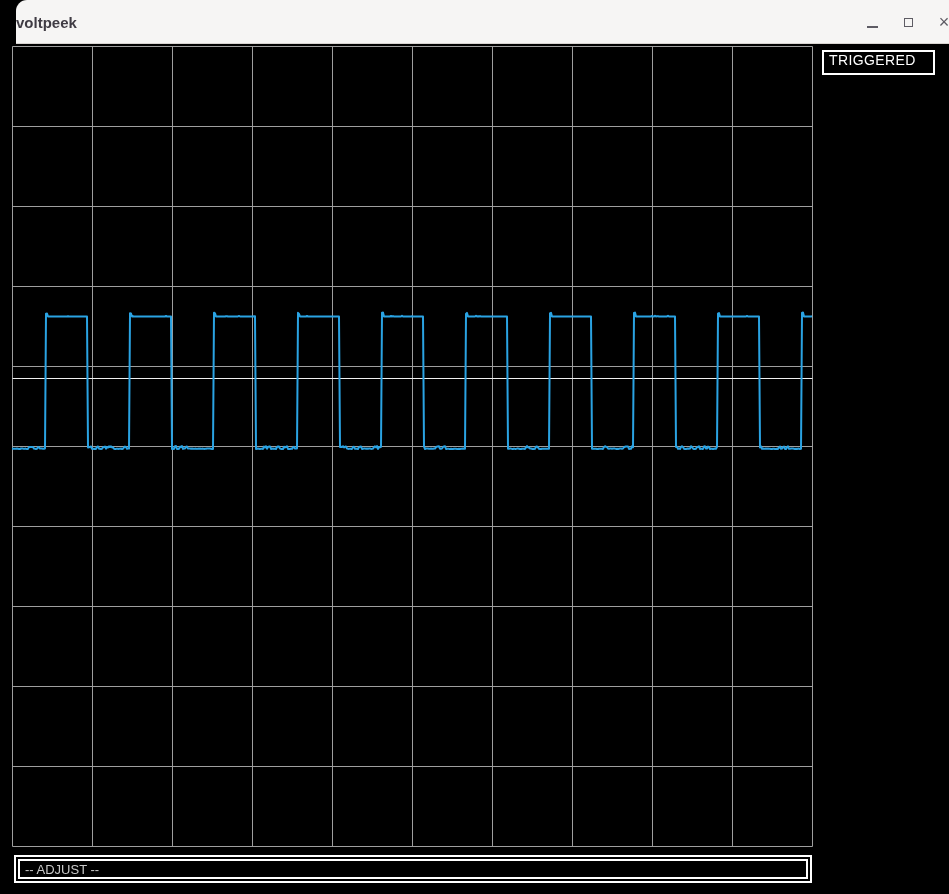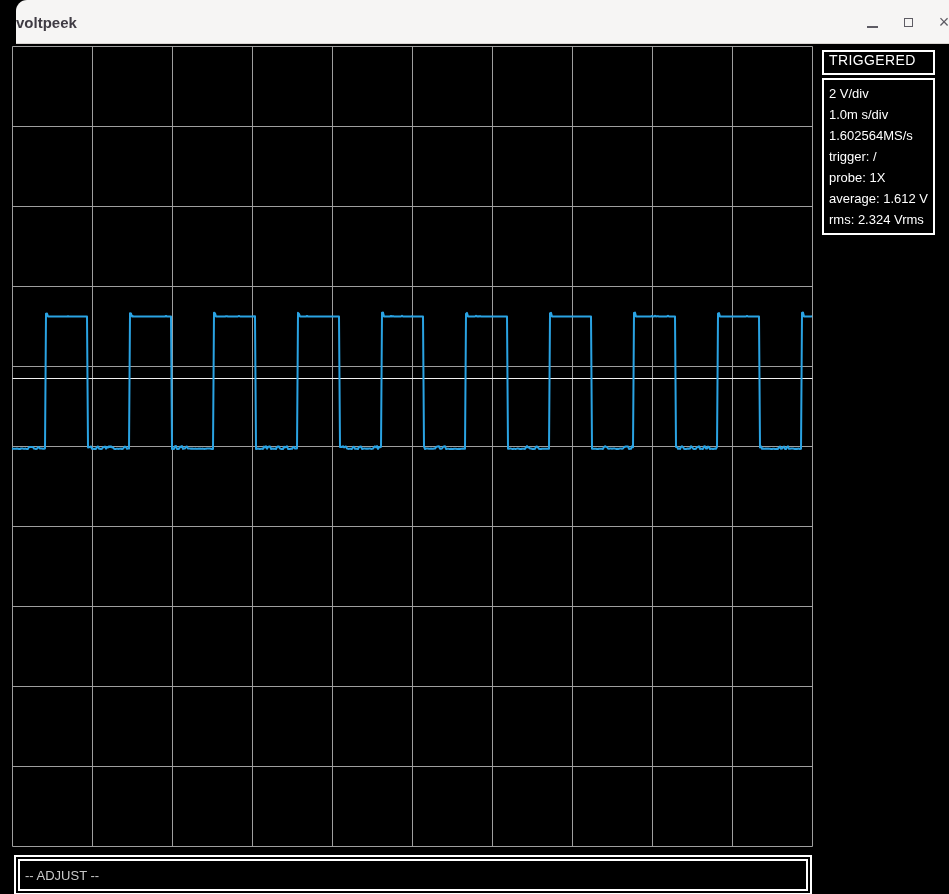--- a/index.html
+++ b/index.html
@@ -32,21 +32,21 @@
     border:2px solid #ffffff;box-sizing:border-box;height:25px;
     display:flex;align-items:flex-start;padding-left:5px;
     font-size:14px;letter-spacing:0.4px;background:#000;margin-bottom:3px;
   }
   .readings-box{
     border:2px solid #ffffff;box-sizing:border-box;background:#000;
     padding:3px 2px 3px 5px;
   }
   .reading{font-size:13px;line-height:21px;white-space:nowrap;color:#ffffff;}
   .command-bar{
-    position:absolute;left:14px;top:855px;width:798px;height:40px;
+    position:absolute;left:14px;top:855px;width:798px;height:28px;
     border:2px solid #ffffff;box-sizing:border-box;background:#000;padding:2px;
   }
   .command-inner{
     border:2px solid #ffffff;box-sizing:border-box;height:100%;
     display:flex;align-items:center;padding-left:5px;background:#000;
   }
   .command-text{font-size:13px;color:#c9c9c9;white-space:pre;}
 </style>
 </head>
 <body>
@@ -92,29 +92,20 @@
       <line x1="800.5" y1="0.5" x2="800.5" y2="800.5" stroke="#9e9e9e" stroke-width="1"></line>
       <line x1="0.5" y1="800.5" x2="800.5" y2="800.5" stroke="#9e9e9e" stroke-width="1"></line>
       <line x1="0.5" y1="332.5" x2="800.5" y2="332.5" stroke="#f0f0f0" stroke-width="1.2"></line>
       <polyline points="0,402.6 1,402.8 2,402.7 3,402.8 4,402.8 5,402.6 6,402.7 7,402.9 8,403.0 9,402.5 10,402.6 11,402.6 12,402.9 13,402.6 14,402.8 15,402.9 16,402.9 17,400.9 18,401.0 19,401.1 20,401.1 21,401.0 22,402.6 23,402.7 24,402.9 25,402.8 26,401.1 27,401.3 28,402.6 29,402.6 30,402.6 31,402.8 32,402.8 33,402.5 34,267.7 35,267.6 36,270.5 37,270.5 38,270.5 39,270.5 40,270.5 41,270.5 42,270.5 43,270.5 44,270.5 45,270.5 46,270.5 47,270.5 48,270.5 49,270.5 50,270.5 51,270.5 52,270.5 53,270.5 54,270.5 55,270.5 56,270.2 57,270.5 58,270.5 59,270.5 60,270.5 61,270.5 62,270.5 63,270.5 64,270.5 65,270.5 66,270.5 67,270.5 68,270.5 69,270.5 70,270.5 71,270.5 72,270.5 73,270.5 74,270.5 75,270.5 76,401.4 77,401.3 78,400.9 79,400.5 80,402.8 81,402.8 82,402.9 83,402.7 84,402.9 85,400.9 86,400.5 87,402.7 88,402.7 89,403.0 90,402.7 91,401.3 92,401.1 93,400.5 94,402.7 95,401.1 96,401.5 97,400.4 98,401.1 99,400.3 100,401.4 101,401.2 102,402.8 103,402.9 104,402.9 105,402.6 106,402.9 107,402.8 108,402.8 109,402.5 110,403.0 111,402.7 112,401.4 113,400.6 114,400.9 115,402.7 116,402.5 117,402.6 118,267.3 119,267.5 120,270.5 121,270.3 122,270.5 123,270.5 124,270.5 125,270.5 126,270.5 127,270.5 128,270.5 129,270.5 130,270.5 131,270.5 132,270.5 133,270.5 134,270.5 135,270.5 136,270.5 137,270.5 138,270.5 139,270.5 140,270.5 141,270.5 142,270.5 143,270.5 144,270.5 145,270.5 146,270.5 147,270.5 148,270.5 149,270.5 150,270.5 151,270.5 152,270.5 153,270.5 154,270.0 155,270.5 156,270.5 157,270.5 158,270.5 159,270.5 160,402.9 161,402.7 162,402.9 163,400.3 164,400.1 165,403.0 166,403.0 167,402.7 168,400.7 169,400.9 170,400.1 171,402.9 172,402.6 173,402.5 174,400.7 175,400.6 176,402.6 177,402.6 178,402.6 179,402.8 180,402.5 181,402.8 182,402.7 183,402.7 184,402.6 185,402.9 186,402.6 187,402.7 188,402.6 189,402.7 190,402.8 191,402.6 192,402.9 193,402.8 194,402.7 195,402.5 196,402.6 197,402.5 198,402.5 199,402.7 200,402.9 201,402.9 202,266.7 203,267.3 204,270.5 205,270.5 206,270.5 207,270.5 208,270.5 209,270.5 210,270.5 211,270.5 212,270.5 213,270.5 214,270.2 215,270.2 216,270.5 217,270.5 218,270.5 219,270.5 220,270.5 221,270.5 222,270.5 223,270.5 224,270.5 225,270.5 226,270.4 227,269.9 228,270.5 229,270.5 230,270.5 231,270.5 232,270.5 233,270.5 234,270.5 235,270.5 236,270.5 237,270.5 238,270.5 239,270.5 240,270.5 241,270.5 242,270.2 243,270.3 244,403.0 245,402.7 246,402.6 247,402.7 248,402.9 249,402.8 250,402.8 251,402.9 252,400.6 253,401.4 254,400.2 255,402.7 256,401.0 257,400.6 258,400.4 259,402.9 260,402.7 261,402.5 262,402.9 263,402.6 264,403.0 265,401.0 266,400.5 267,400.4 268,402.6 269,402.9 270,403.0 271,403.0 272,400.7 273,401.5 274,400.9 275,400.2 276,403.0 277,402.9 278,403.0 279,402.6 280,402.9 281,401.4 282,400.7 283,402.6 284,402.5 285,402.5 286,266.8 287,267.9 288,270.5 289,270.5 290,270.5 291,270.5 292,270.5 293,270.5 294,270.5 295,270.0 296,270.5 297,270.5 298,270.5 299,270.5 300,270.5 301,270.5 302,270.5 303,270.5 304,270.5 305,270.5 306,270.5 307,270.5 308,270.5 309,270.5 310,270.5 311,270.5 312,270.5 313,270.5 314,270.5 315,270.5 316,270.5 317,270.5 318,270.5 319,270.5 320,270.5 321,270.5 322,270.5 323,270.5 324,270.5 325,270.5 326,270.5 327,270.5 328,401.1 329,400.7 330,401.1 331,400.2 332,401.4 333,400.7 334,400.5 335,402.5 336,402.7 337,402.9 338,402.6 339,402.9 340,402.9 341,400.9 342,400.8 343,402.7 344,402.7 345,402.7 346,403.0 347,401.1 348,400.7 349,400.6 350,402.9 351,402.7 352,402.6 353,402.6 354,402.7 355,402.6 356,402.7 357,402.5 358,402.5 359,402.8 360,402.9 361,402.6 362,401.1 363,400.4 364,401.4 365,400.1 366,402.9 367,401.1 368,401.2 369,400.9 370,266.7 371,266.6 372,270.5 373,270.5 374,270.5 375,270.5 376,270.5 377,270.5 378,270.5 379,270.0 380,270.5 381,270.1 382,270.5 383,270.5 384,270.5 385,270.5 386,270.5 387,270.5 388,270.5 389,270.5 390,269.7 391,270.5 392,270.5 393,270.5 394,270.5 395,270.5 396,270.5 397,270.5 398,270.5 399,270.5 400,270.3 401,270.5 402,270.5 403,270.5 404,270.5 405,270.5 406,270.5 407,270.5 408,270.5 409,270.5 410,270.5 411,270.5 412,400.7 413,403.0 414,402.6 415,402.5 416,402.5 417,402.7 418,402.7 419,402.6 420,402.7 421,402.8 422,402.6 423,402.6 424,401.1 425,400.6 426,400.5 427,400.3 428,402.7 429,402.7 430,402.6 431,400.9 432,400.5 433,400.2 434,402.9 435,402.9 436,402.6 437,402.9 438,402.9 439,402.8 440,403.0 441,403.0 442,402.8 443,402.7 444,402.8 445,402.9 446,402.9 447,402.7 448,402.9 449,402.8 450,402.7 451,402.5 452,402.8 453,402.7 454,268.0 455,266.9 456,270.5 457,270.5 458,270.5 459,270.5 460,270.5 461,270.5 462,270.5 463,270.5 464,269.8 465,270.5 466,270.2 467,270.5 468,270.1 469,270.5 470,270.5 471,270.5 472,270.5 473,270.5 474,270.5 475,270.5 476,270.5 477,270.5 478,270.5 479,270.5 480,270.5 481,270.5 482,270.5 483,270.5 484,270.5 485,270.5 486,270.5 487,270.5 488,270.5 489,270.5 490,270.5 491,270.5 492,270.5 493,270.5 494,270.5 495,270.5 496,402.8 497,402.8 498,402.6 499,402.6 500,402.9 501,403.0 502,402.6 503,402.9 504,402.9 505,402.6 506,402.6 507,402.8 508,403.0 509,403.0 510,402.7 511,402.7 512,402.7 513,402.9 514,401.4 515,400.1 516,401.4 517,401.4 518,402.6 519,402.5 520,402.9 521,402.7 522,402.9 523,402.8 524,400.8 525,400.5 526,401.4 527,402.8 528,403.0 529,403.0 530,402.7 531,402.8 532,402.7 533,402.8 534,402.7 535,402.7 536,402.8 537,402.7 538,267.4 539,266.8 540,270.5 541,270.5 542,270.5 543,270.5 544,270.5 545,270.5 546,270.5 547,270.5 548,270.5 549,270.5 550,270.5 551,270.5 552,270.5 553,270.5 554,270.5 555,270.5 556,270.5 557,270.5 558,270.5 559,270.5 560,270.5 561,270.5 562,270.5 563,270.5 564,270.5 565,270.5 566,270.5 567,270.5 568,270.5 569,270.5 570,270.5 571,270.5 572,270.5 573,270.5 574,270.5 575,270.5 576,270.5 577,270.5 578,270.5 579,270.5 580,402.8 581,402.7 582,402.8 583,402.7 584,402.7 585,402.9 586,403.0 587,402.7 588,402.7 589,402.8 590,402.7 591,402.9 592,401.0 593,400.3 594,400.7 595,400.9 596,402.5 597,402.8 598,402.6 599,402.6 600,402.7 601,402.6 602,402.5 603,402.6 604,402.9 605,402.7 606,402.9 607,402.7 608,402.6 609,402.5 610,402.8 611,402.5 612,401.2 613,400.8 614,400.5 615,400.4 616,400.4 617,403.0 618,402.8 619,402.8 620,400.2 621,401.2 622,267.0 623,266.6 624,270.5 625,270.5 626,270.5 627,270.5 628,270.5 629,270.5 630,270.5 631,270.5 632,270.5 633,270.5 634,270.5 635,270.5 636,270.5 637,270.4 638,270.5 639,270.5 640,270.0 641,270.5 642,270.5 643,269.7 644,270.5 645,270.3 646,270.3 647,270.5 648,270.5 649,270.5 650,270.5 651,270.5 652,270.4 653,270.5 654,270.5 655,270.4 656,269.7 657,270.5 658,270.5 659,270.5 660,270.5 661,270.5 662,270.5 663,270.5 664,401.1 665,400.8 666,402.9 667,402.6 668,402.9 669,401.1 670,400.2 671,401.0 672,402.8 673,403.0 674,402.9 675,402.7 676,402.6 677,402.7 678,402.6 679,400.2 680,400.9 681,402.6 682,403.0 683,403.0 684,402.8 685,401.0 686,400.9 687,400.2 688,403.0 689,402.6 690,402.9 691,402.9 692,400.5 693,400.3 694,402.5 695,402.6 696,400.6 697,401.1 698,402.9 699,402.7 700,402.8 701,403.0 702,402.7 703,402.6 704,402.8 705,401.1 706,267.7 707,267.1 708,270.5 709,270.5 710,270.5 711,270.5 712,270.5 713,270.5 714,270.5 715,270.5 716,270.5 717,270.5 718,270.5 719,270.5 720,270.5 721,270.5 722,270.4 723,270.5 724,270.5 725,270.5 726,270.5 727,270.5 728,270.5 729,270.5 730,270.5 731,270.5 732,270.5 733,270.5 734,270.5 735,269.9 736,270.5 737,270.5 738,270.5 739,270.5 740,270.5 741,270.5 742,270.5 743,270.5 744,270.5 745,270.5 746,270.5 747,270.5 748,401.4 749,400.3 750,402.8 751,402.6 752,402.8 753,402.7 754,402.6 755,402.7 756,402.6 757,402.7 758,402.8 759,402.9 760,403.0 761,402.8 762,402.8 763,403.0 764,402.9 765,402.7 766,402.9 767,401.4 768,400.5 769,402.8 770,402.6 771,401.2 772,400.6 773,402.9 774,403.0 775,401.0 776,400.3 777,402.8 778,402.7 779,402.6 780,402.6 781,402.5 782,402.7 783,403.0 784,402.7 785,403.0 786,402.6 787,402.8 788,403.0 789,402.8 790,267.0 791,266.5 792,270.5 793,270.5 794,270.5 795,270.5 796,270.5 797,270.5 798,270.5 799,270.5 800,270.3" fill="none" stroke="#2aa3e3" stroke-width="2" stroke-linejoin="round"></polyline>
     </svg>
 
   <div class="panel">
     <div class="status-box">
       <span>TRIGGERED</span>
     </div>
-    <div class="readings-box">
-      <div class="reading">2 V/div</div>
-      <div class="reading">1.0m s/div</div>
-      <div class="reading">1.602564MS/s</div>
-      <div class="reading">trigger: /</div>
-      <div class="reading">probe: 1X</div>
-      <div class="reading">average: 1.612 V</div>
-      <div class="reading">rms: 2.324 Vrms</div>
-    </div>
   </div>
 
   <div class="command-bar">
     <div class="command-inner">
       <span class="command-text">-- ADJUST --</span>
     </div>
   </div>
 
 </div>
 

